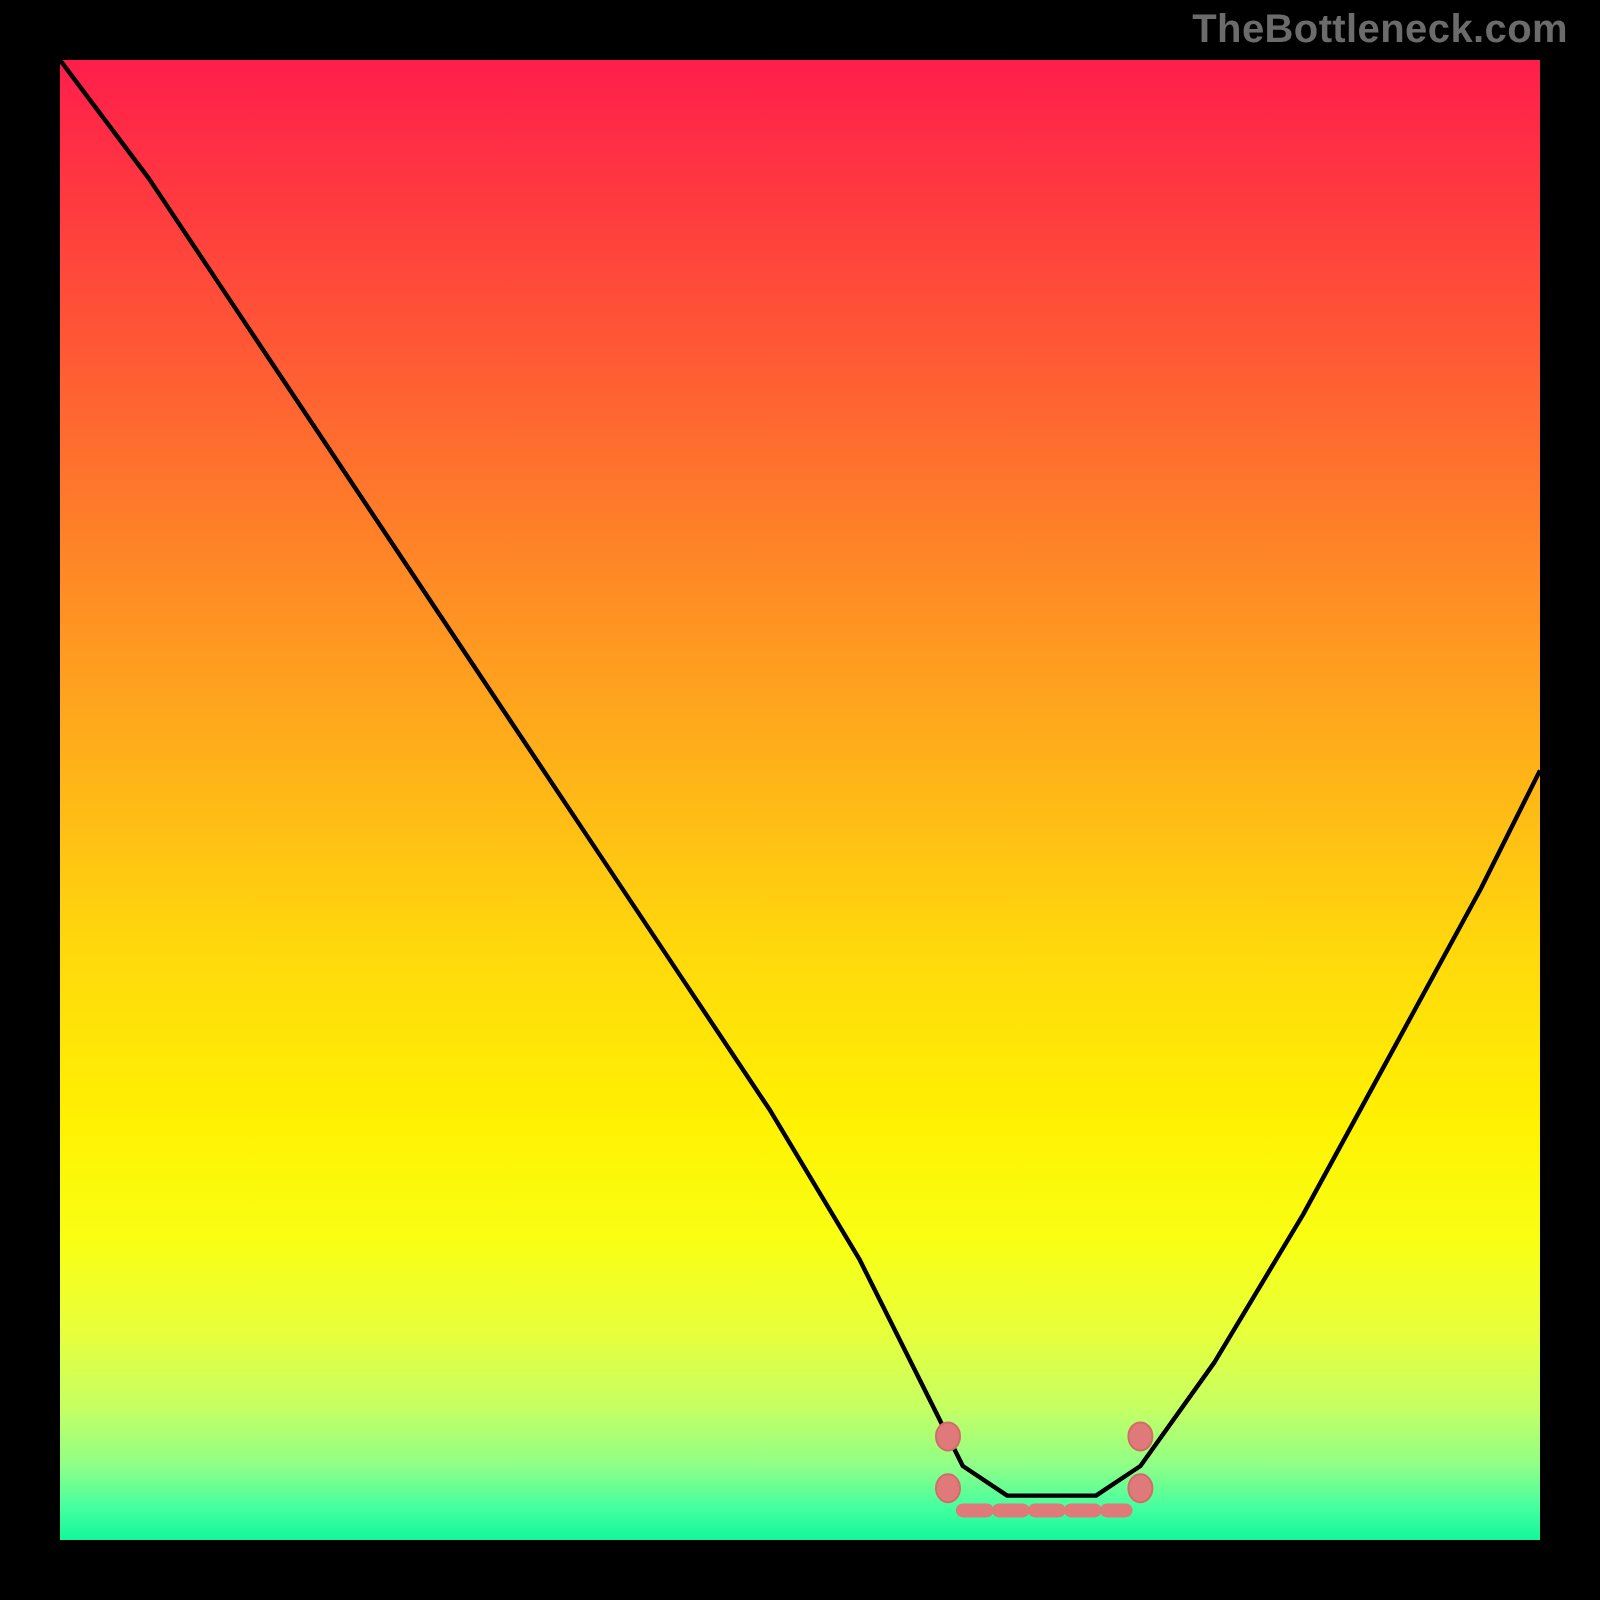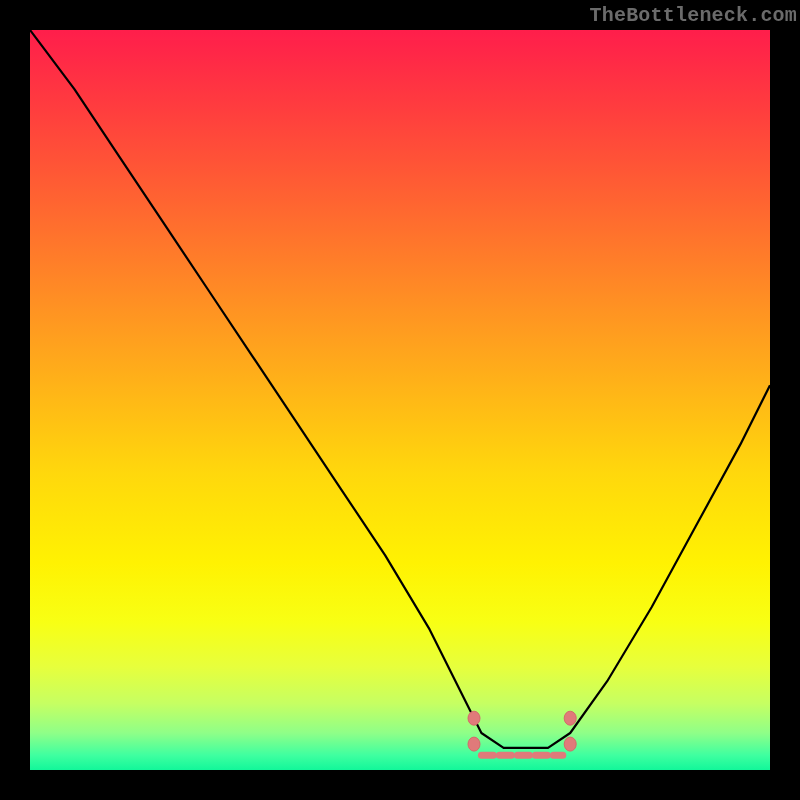--- a/index.html
+++ b/index.html
@@ -6,26 +6,25 @@
     margin: 0;
     padding: 0;
     width: 800px;
     height: 800px;
     background: #000000;
     font-family: Arial, Helvetica, sans-serif;
   }
   .watermark {
     position: absolute;
     top: 4px;
-    right: 3px;
+    right: 16px;
     color: #6b6b6b;
     font-size: 20px;
     font-weight: bold;
     letter-spacing: 0.2px;
-    font-family: Liberation Mono, monospace;
   }
   .plot-area {
     position: absolute;
     left: 30px;
     top: 30px;
     width: 740px;
     height: 740px;
     
     background: linear-gradient(
       to bottom,

